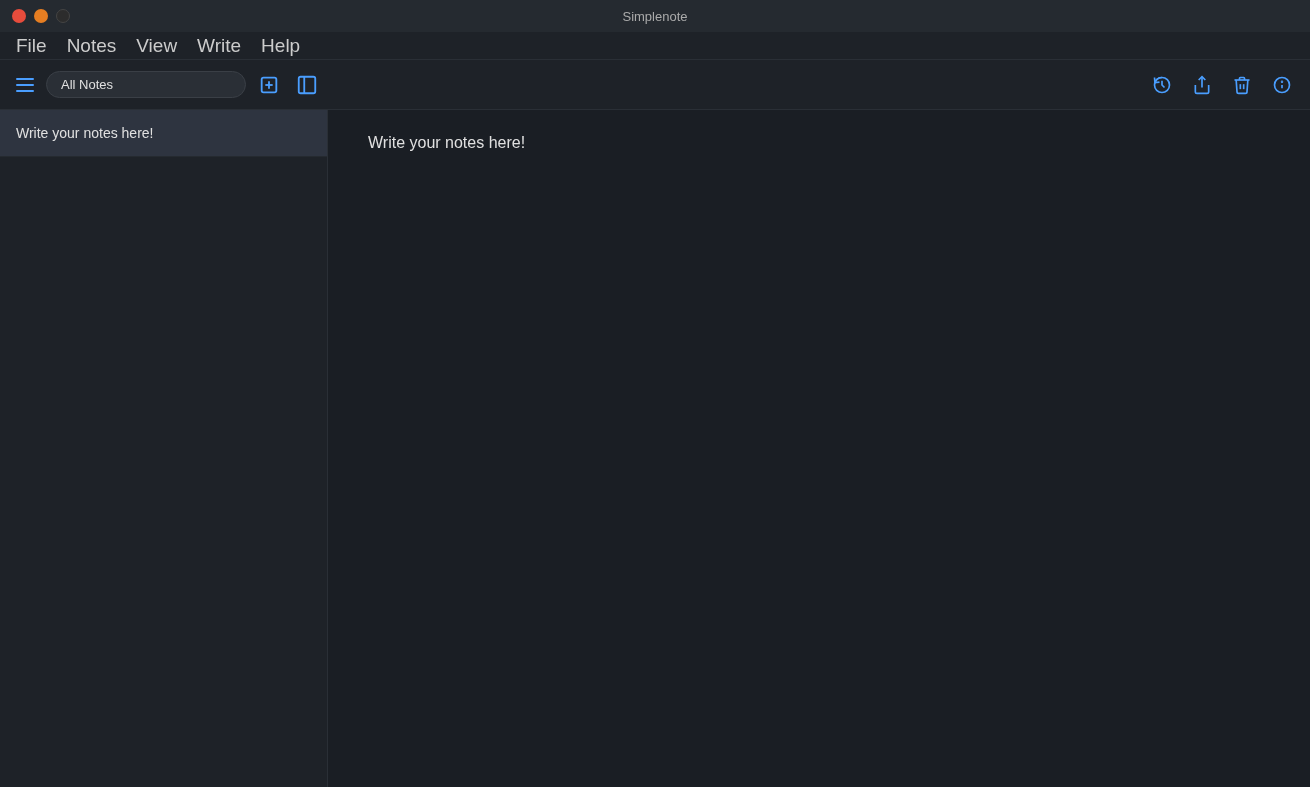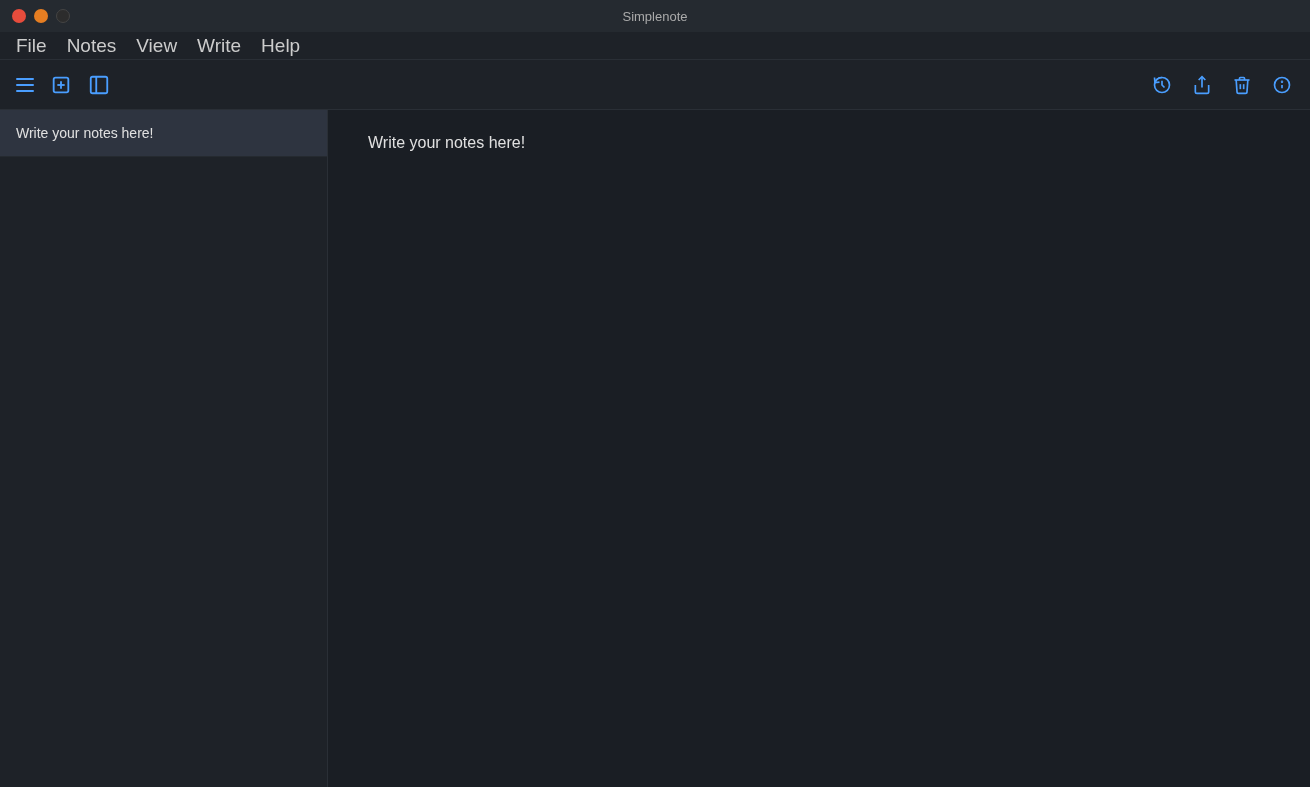--- a/index.html
+++ b/index.html
@@ -267,20 +267,21 @@
 </div>
 
 <div class="toolbar">
   <div class="toolbar-left">
     <button class="hamburger-btn" title="Menu">
       <span></span>
       <span></span>
       <span></span>
     </button>
 
+    <input class="search-input" type="text" value="All Notes" style="">
 
     <button class="new-note-btn" title="New Note">
       <svg width="22" height="22" viewBox="0 0 24 24" fill="none" stroke="#4a9eff" stroke-width="2">
         <rect x="4" y="4" width="16" height="16" rx="2"></rect>
         <line x1="12" y1="8" x2="12" y2="16"></line>
         <line x1="8" y1="12" x2="16" y2="12"></line>
       </svg>
     </button>
 
     <button class="sidebar-toggle-btn" title="Toggle Sidebar">

